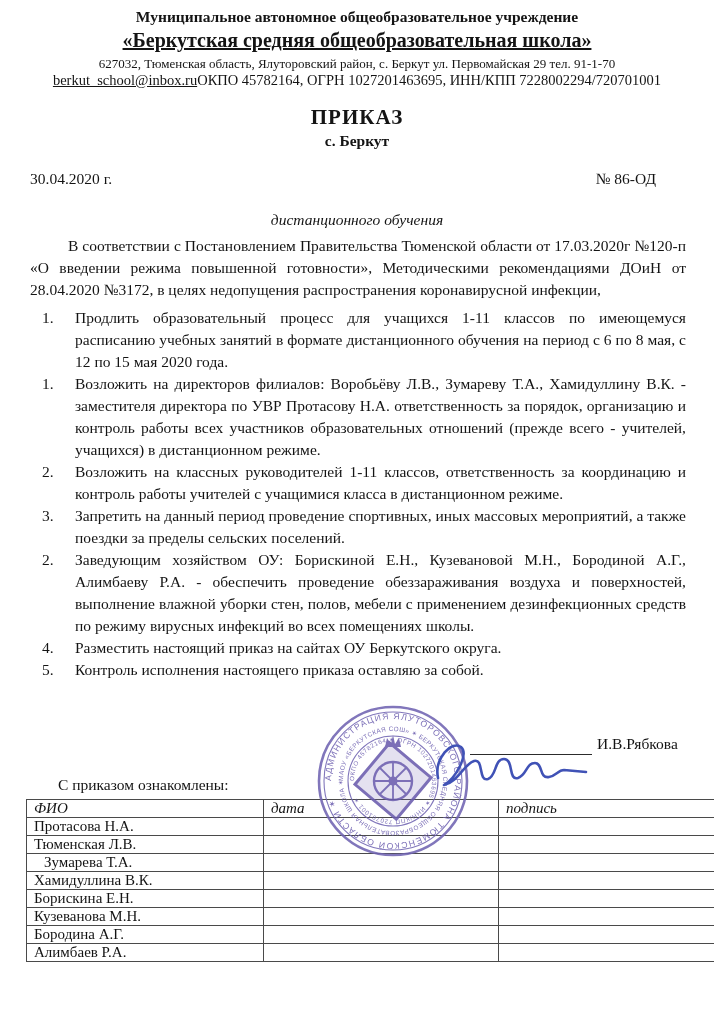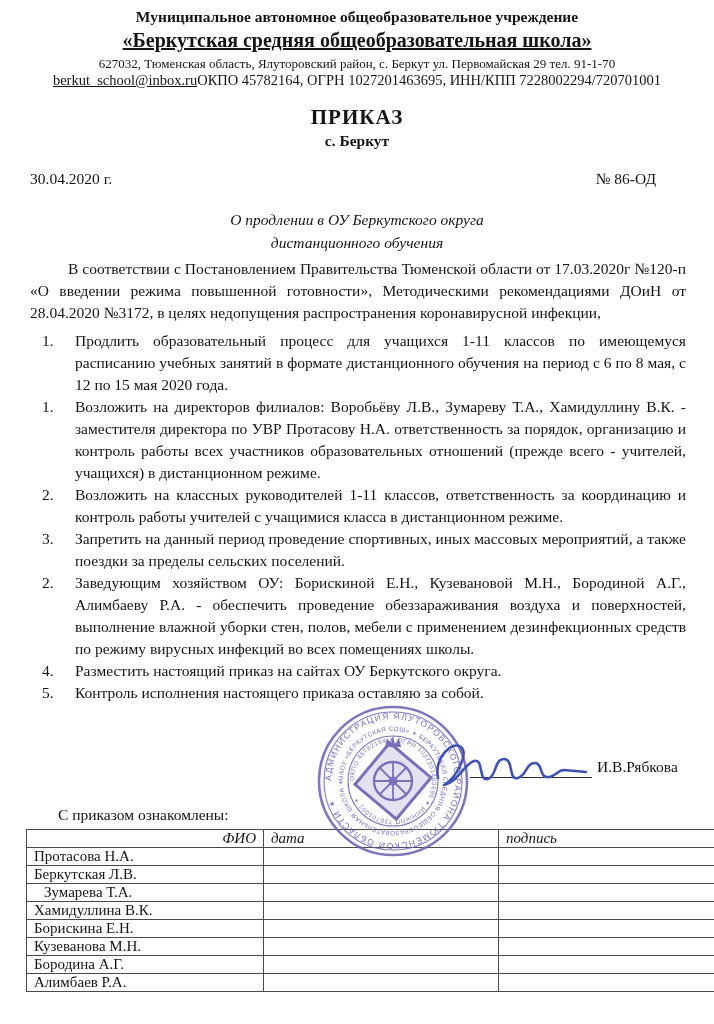--- a/index.html
+++ b/index.html
@@ -35,21 +35,21 @@
   .order-item { display:flex; }
   .order-item .num { flex:none; width:33px; }
   .order-item .itext { flex:1; text-align:justify; }
   
   .sig-row { position:relative; margin:48px 0 0 167px; font-size:15.5px; height:26px; }
   .sig-position { position:absolute; left:0; bottom:2px; }
   .sig-name { position:absolute; left:430px; bottom:2px; }
   .sig-line { position:absolute; left:303px; bottom:0; width:122px; border-bottom:1.4px solid #2c2c2c; }
   .sig-svg { position:absolute; left:428px; top:736px; z-index:6; pointer-events:none; }
   
-  .acq-label { margin:28px 30px 0 30px; font-size:15.5px; text-indent:28px; }
+  .acq-label { margin:21px 30px 0 30px; font-size:15.5px; text-indent:28px; }
   table.acq { border-collapse:collapse; margin:5px 0 0 26px; width:664px; font-size:15px; table-layout:fixed; }
   table.acq td { border:1.2px solid #4a4a4a; height:17px; padding:0 7px; vertical-align:middle; }
   table.acq .hdr td { font-style:italic; }
   
   .stamp { position:absolute; left:302px; top:690px; z-index:5; opacity:0.88; pointer-events:none; }
   .stamp text { font-family:"Liberation Sans", sans-serif; }
 </style>
 </head>
 <body>
 
@@ -64,21 +64,20 @@
 
   <div class="doc-type">ПРИКАЗ</div>
   <div class="settlement">с. Беркут</div>
 
   <div class="date-row">
     <span class="doc-date">30.04.2020 г.</span>
     <span class="doc-number">№ 86-ОД</span>
   </div>
 
   <div class="subject">
-    <div>О продлении в ОУ Беркутского округа</div>
     <div>дистанционного обучения</div>
   </div>
 
   <div class="preamble">В соответствии с Постановлением Правительства Тюменской области от 17.03.2020г №120-п «О введении режима повышенной готовности», Методическими рекомендациями ДОиН от 28.04.2020 №3172, в целях недопущения распространения коронавирусной инфекции,</div>
 
 
   <div class="order-list" id="order-list">
       <div class="order-item">
         <span class="num">1.</span>
         <span class="itext">Продлить образовательный процесс для учащихся 1-11 классов по имеющемуся расписанию учебных занятий в формате дистанционного обучения на период с 6 по 8 мая, с 12 по 15 мая 2020 года.</span>
@@ -111,31 +110,31 @@
 
   <div class="sig-row">
     <span class="sig-line"></span>
     <span class="sig-name">И.В.Рябкова</span>
   </div>
 
   <div class="acq-label">С приказом ознакомлены:</div>
   <table class="acq">
     <tbody id="acq-body">
         <tr class="hdr">
-          <td style="width: 222px; text-align: right;">ФИО</td>
+          <td style="width: 222px;">ФИО</td>
           <td style="width: 220px;">дата</td>
           <td style="width: 222px;">подпись</td>
         </tr>
         <tr>
           <td style="width: 222px;">Протасова Н.А.</td>
           <td style="width: 220px;"></td>
           <td style="width: 222px;"></td>
         </tr>
         <tr>
-          <td style="width: 222px;">Беркутская Л.В.</td>
+          <td style="width: 222px;">Тюменская Л.В.</td>
           <td style="width: 220px;"></td>
           <td style="width: 222px;"></td>
         </tr>
         <tr>
           <td style="width: 222px; padding-left: 17px;">Зумарева Т.А.</td>
           <td style="width: 220px;"></td>
           <td style="width: 222px;"></td>
         </tr>
         <tr>
           <td style="width: 222px;">Хамидуллина В.К.</td>

